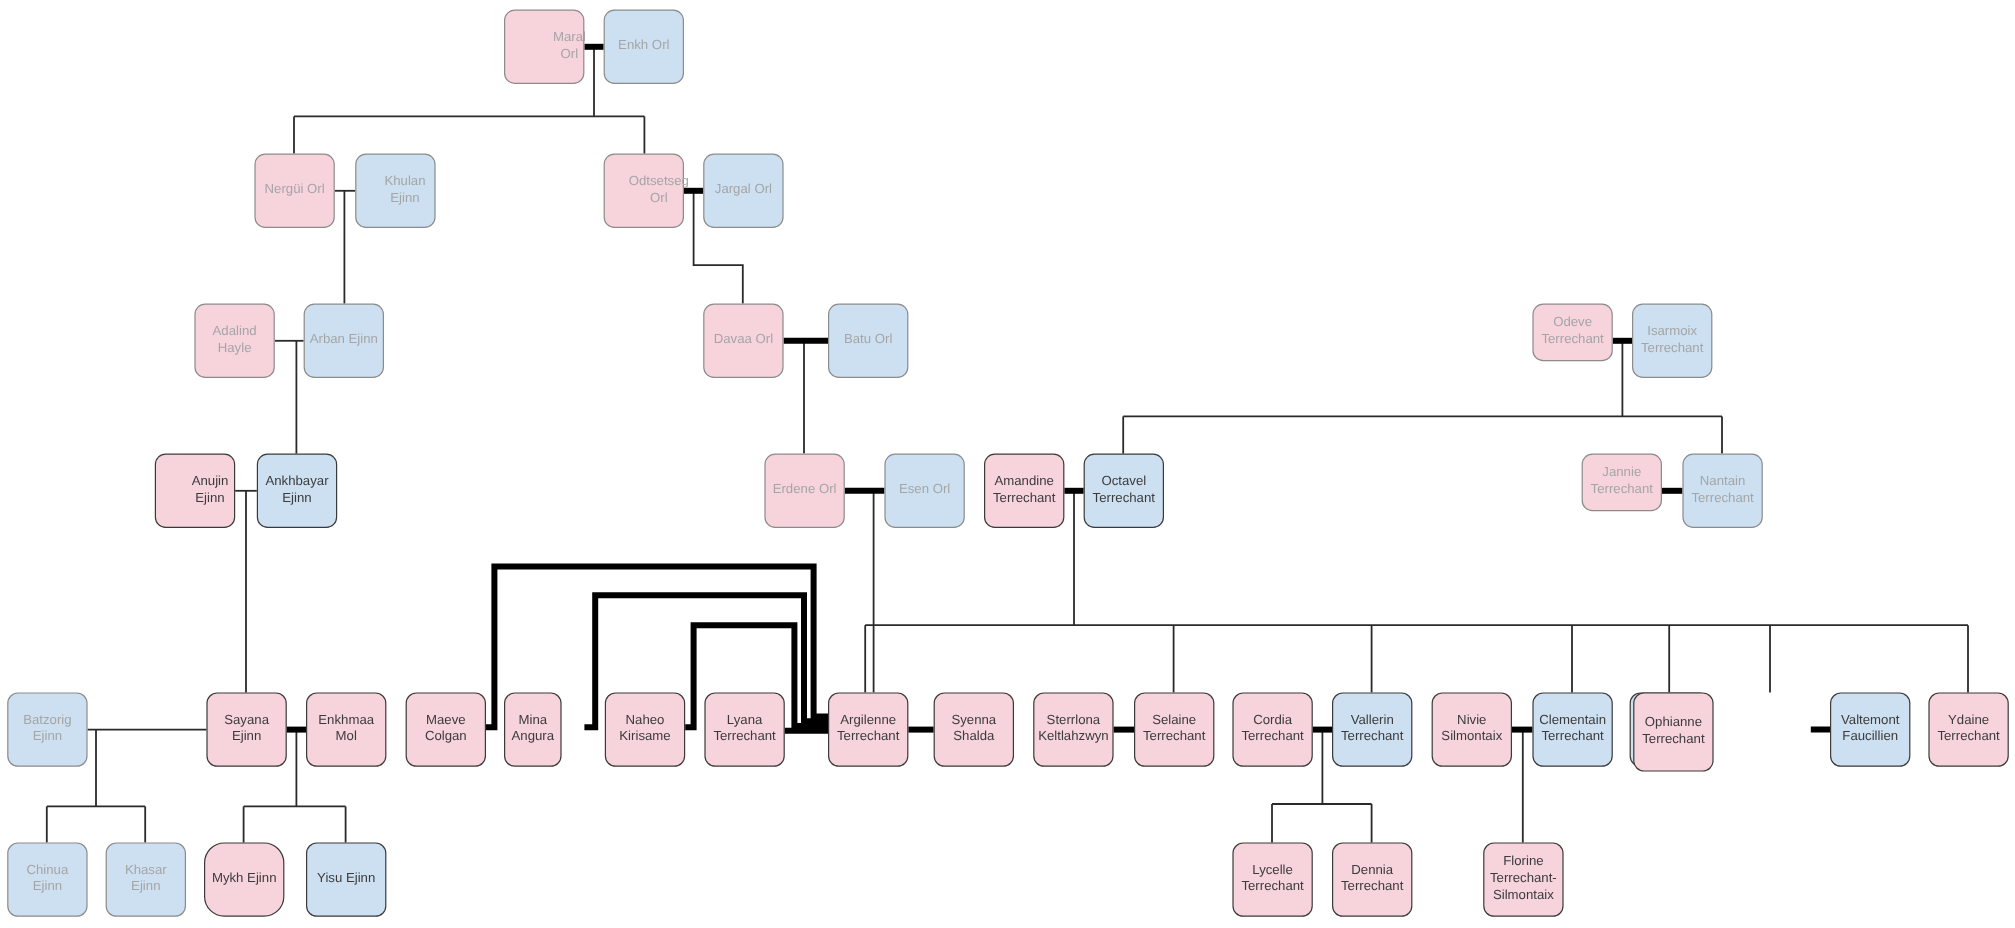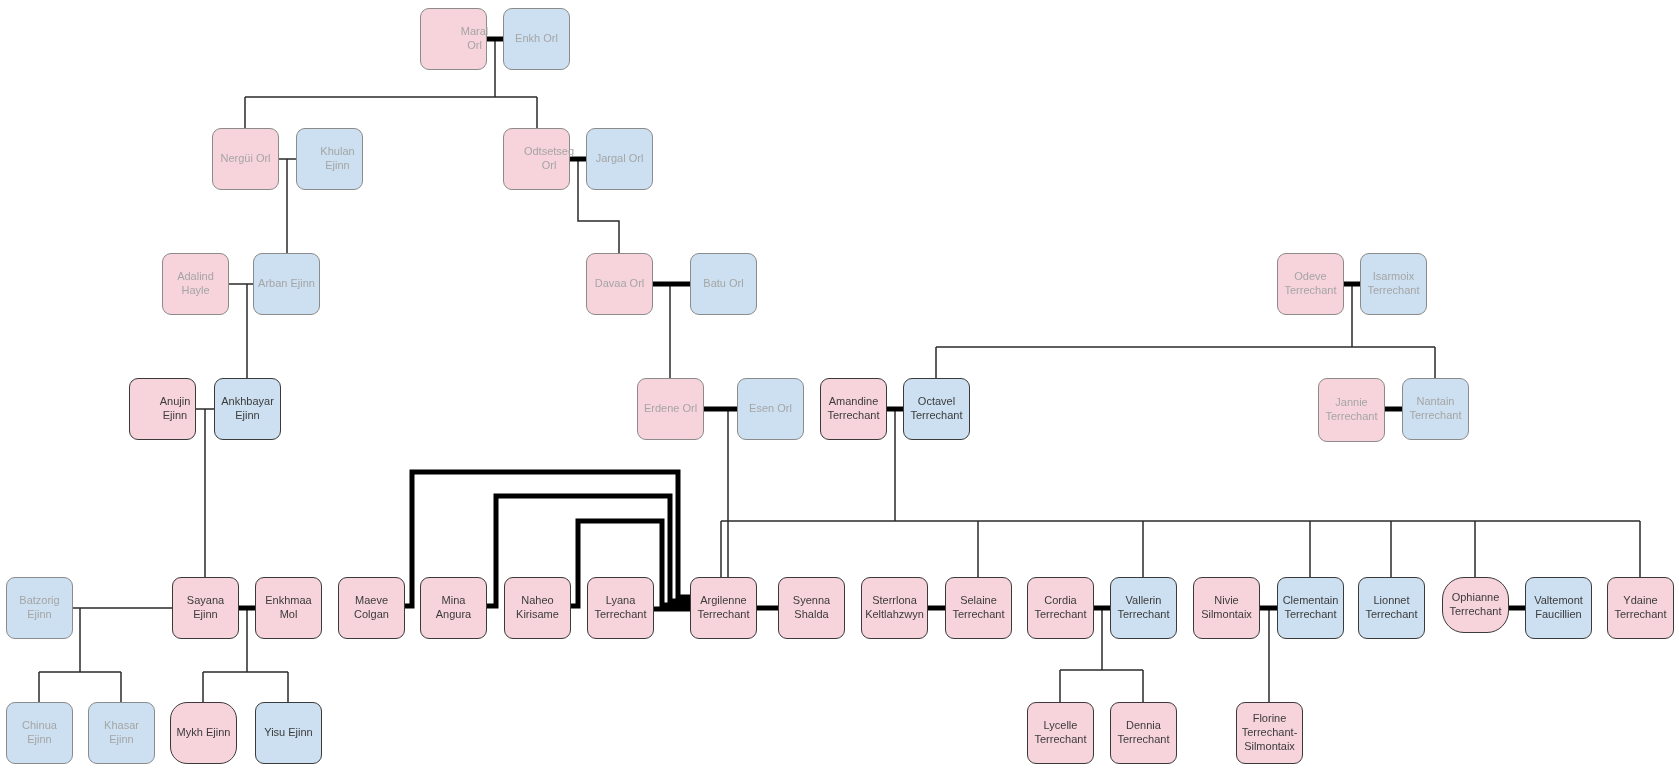--- a/index.html
+++ b/index.html
@@ -128,21 +128,21 @@
       </div>
       <div class="person male deceased" style="left: 253px; top: 253px; width: 67px; height: 62px;">
         <span class="pname">Arban Ejinn</span>
       </div>
       <div class="person female deceased" style="left: 586px; top: 253px; width: 67px; height: 62px;">
         <span class="pname">Davaa Orl</span>
       </div>
       <div class="person male deceased" style="left: 690px; top: 253px; width: 67px; height: 62px;">
         <span class="pname">Batu Orl</span>
       </div>
-      <div class="person female deceased" style="left: 1277px; top: 253px; width: 67px; height: 62px;">
+      <div class="person female deceased" style="left: 1277px; top: 253px; width: 67px; height: 48px;">
         <span class="pname">Odeve Terrechant</span>
       </div>
       <div class="person male deceased" style="left: 1360px; top: 253px; width: 67px; height: 62px;">
         <span class="pname">Isarmoix Terrechant</span>
       </div>
       <div class="person female living" style="left: 129px; top: 378px; width: 67px; height: 62px; padding-left: 28px;">
         <span class="pname">Anujin Ejinn</span>
       </div>
       <div class="person male living" style="left: 214px; top: 378px; width: 67px; height: 62px;">
         <span class="pname">Ankhbayar Ejinn</span>
@@ -152,39 +152,39 @@
       </div>
       <div class="person male deceased" style="left: 737px; top: 378px; width: 67px; height: 62px;">
         <span class="pname">Esen Orl</span>
       </div>
       <div class="person female living" style="left: 820px; top: 378px; width: 67px; height: 62px;">
         <span class="pname">Amandine Terrechant</span>
       </div>
       <div class="person male living" style="left: 903px; top: 378px; width: 67px; height: 62px;">
         <span class="pname">Octavel Terrechant</span>
       </div>
-      <div class="person female deceased" style="left: 1318px; top: 378px; width: 67px; height: 64px; align-items: center;">
+      <div class="person female deceased" style="left: 1318px; top: 378px; width: 67px; height: 48px; align-items: center;">
         <span class="pname">Jannie Terrechant</span>
       </div>
       <div class="person male deceased" style="left: 1402px; top: 378px; width: 67px; height: 62px;">
         <span class="pname">Nantain Terrechant</span>
       </div>
       <div class="person male deceased" style="left: 6px; top: 577px; width: 67px; height: 62px;">
         <span class="pname">Batzorig Ejinn</span>
       </div>
       <div class="person female living" style="left: 172px; top: 577px; width: 67px; height: 62px;">
         <span class="pname">Sayana Ejinn</span>
       </div>
       <div class="person female living" style="left: 255px; top: 577px; width: 67px; height: 62px;">
         <span class="pname">Enkhmaa Mol</span>
       </div>
       <div class="person female living" style="left: 338px; top: 577px; width: 67px; height: 62px;">
         <span class="pname">Maeve Colgan</span>
       </div>
-      <div class="person female living" style="left: 420px; top: 577px; width: 67px; height: 62px;">
+      <div class="person female living" style="left: 420px; top: 577px; width: 48px; height: 62px;">
         <span class="pname">Mina Angura</span>
       </div>
       <div class="person female living" style="left: 504px; top: 577px; width: 67px; height: 62px;">
         <span class="pname">Naheo Kirisame</span>
       </div>
       <div class="person female living" style="left: 587px; top: 577px; width: 67px; height: 62px;">
         <span class="pname">Lyana Terrechant</span>
       </div>
       <div class="person female living" style="left: 690px; top: 577px; width: 67px; height: 62px;">
         <span class="pname">Argilenne Terrechant</span>
@@ -206,21 +206,21 @@
       </div>
       <div class="person female living" style="left: 1193px; top: 577px; width: 67px; height: 62px;">
         <span class="pname">Nivie Silmontaix</span>
       </div>
       <div class="person male living" style="left: 1277px; top: 577px; width: 67px; height: 62px;">
         <span class="pname">Clementain Terrechant</span>
       </div>
       <div class="person male living" style="left: 1358px; top: 577px; width: 67px; height: 62px;">
         <span class="pname">Lionnet Terrechant</span>
       </div>
-      <div class="person female living" style="left: 1442px; top: 577px; width: 67px; height: 56px; border-radius: 22px;">
+      <div class="person female living" style="left: 1361px; top: 577px; width: 67px; height: 66px;">
         <span class="pname">Ophianne Terrechant</span>
       </div>
       <div class="person male living" style="left: 1525px; top: 577px; width: 67px; height: 62px;">
         <span class="pname">Valtemont Faucillien</span>
       </div>
       <div class="person female living" style="left: 1607px; top: 577px; width: 67px; height: 62px;">
         <span class="pname">Ydaine Terrechant</span>
       </div>
       <div class="person male deceased" style="left: 6px; top: 702px; width: 67px; height: 62px;">
         <span class="pname">Chinua Ejinn</span>

